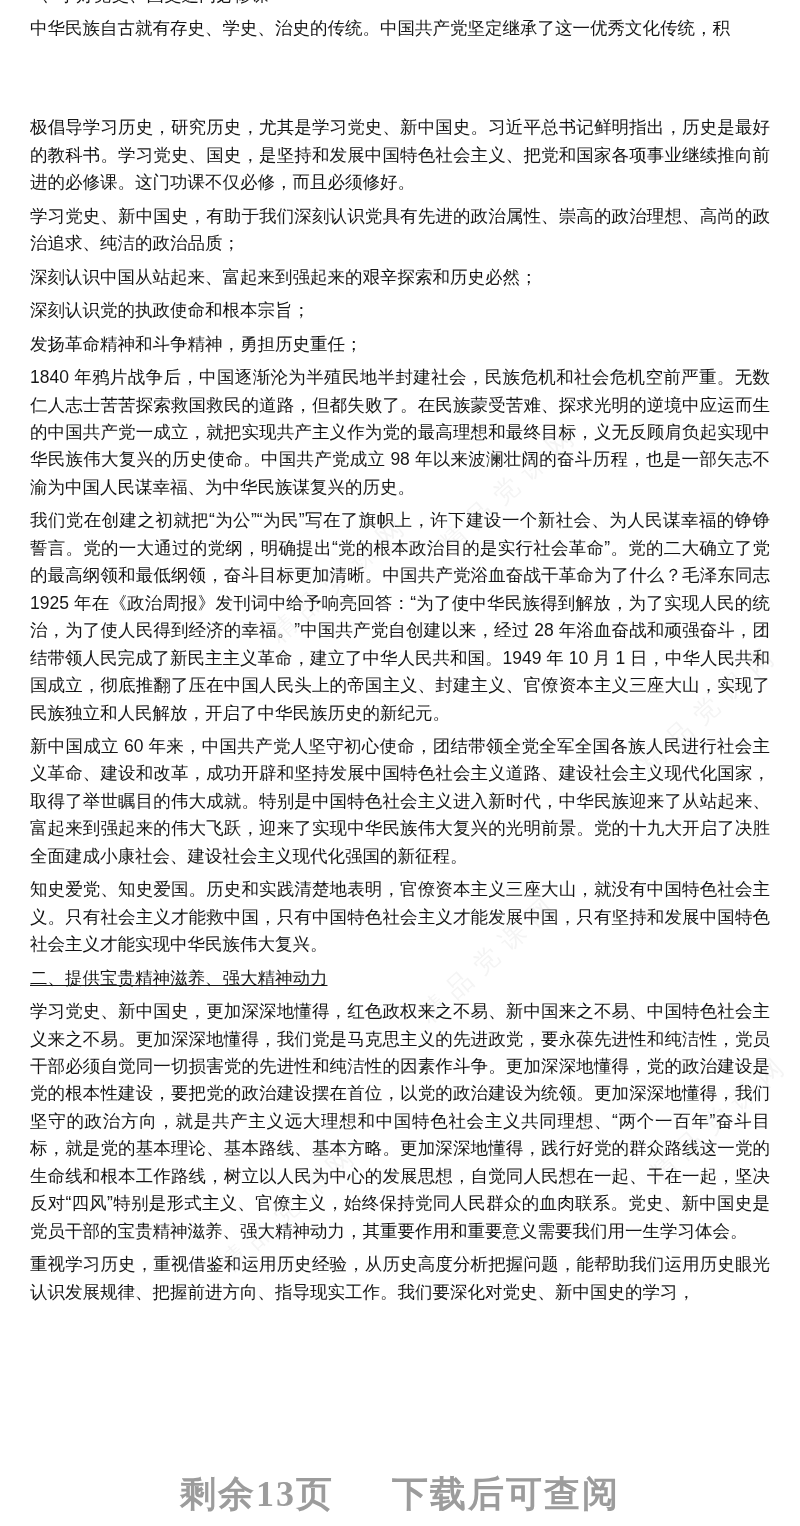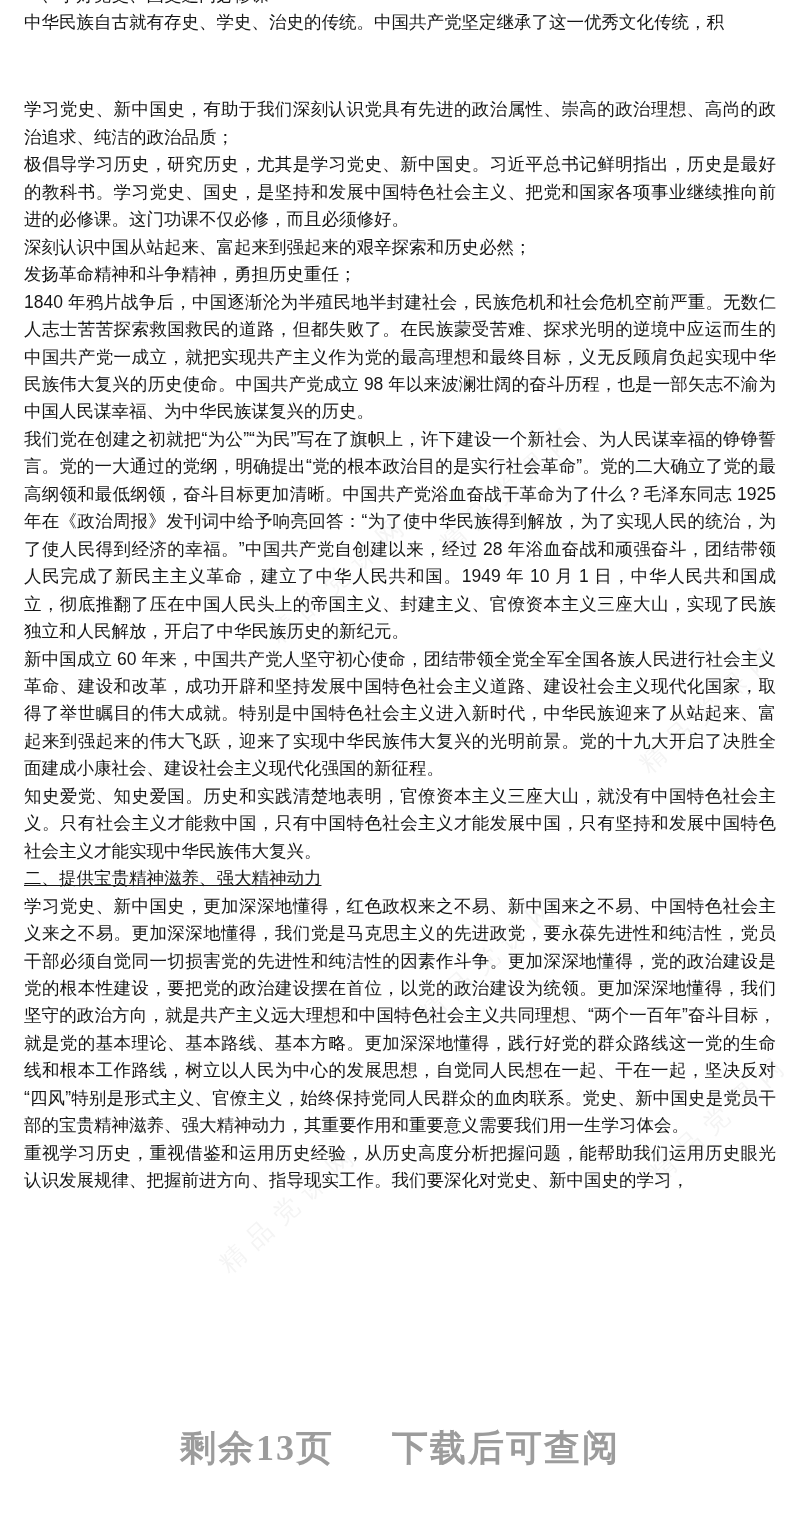--- a/index.html
+++ b/index.html
@@ -13,31 +13,31 @@
   }
   .doc{
     position:relative;
     padding:0 24px;
     font-size:17.5px;
     line-height:27.45px;
     text-align:justify;
     text-justify:inter-ideograph;
     z-index:2;
   }
-  .doc p{margin:0;padding:0;}
+  .doc p{margin:6px;padding:0;}
   
   .cutline{height:9px;overflow:hidden;}
   .cutline .t{display:block;margin-top:-18px;}
   
   .page-gap{height:60px;}
   .section-heading{font-weight:normal;text-decoration:underline;}
   
   .footer-note{
     position:absolute;
-    left:0;top:1424px;width:100%;
+    left:0;top:1470px;width:100%;
     text-align:center;
     font-family:"Liberation Serif","DejaVu Serif",serif;
     font-weight:bold;
     font-size:36px;
     letter-spacing:2px;
     color:#9c9c9c;
     z-index:3;
   }
   .footer-note .seg{display:inline-block;}
   .footer-note .seg + .seg{margin-left:58px;}
@@ -66,23 +66,24 @@
 <div class="doc">
 
   <div class="cutline">
     <span class="t">一、学好党史、国史这门必修课</span>
   </div>
 
   <p>中华民族自古就有存史、学史、治史的传统。中国共产党坚定继承了这一优秀文化传统，积</p>
 
   <div class="page-gap"></div>
 
+  <p>极倡导学习历史，研究历史，尤其是学习党史、新中国史。习近平总书记鲜明指出，历史是最好的教科书。学习党史、国史，是坚持和发展中国特色社会主义、把党和国家各项事业继续推向前进的必修课。这门功课不仅必修，而且必须修好。</p>
   <p>学习党史、新中国史，有助于我们深刻认识党具有先进的政治属性、崇高的政治理想、高尚的政治追求、纯洁的政治品质；</p>
-  <p>极倡导学习历史，研究历史，尤其是学习党史、新中国史。习近平总书记鲜明指出，历史是最好的教科书。学习党史、国史，是坚持和发展中国特色社会主义、把党和国家各项事业继续推向前进的必修课。这门功课不仅必修，而且必须修好。</p>
   <p>深刻认识中国从站起来、富起来到强起来的艰辛探索和历史必然；</p>
+  <p>深刻认识党的执政使命和根本宗旨；</p>
   <p>发扬革命精神和斗争精神，勇担历史重任；</p>
   <p>1840 年鸦片战争后，中国逐渐沦为半殖民地半封建社会，民族危机和社会危机空前严重。无数仁人志士苦苦探索救国救民的道路，但都失败了。在民族蒙受苦难、探求光明的逆境中应运而生的中国共产党一成立，就把实现共产主义作为党的最高理想和最终目标，义无反顾肩负起实现中华民族伟大复兴的历史使命。中国共产党成立 98 年以来波澜壮阔的奋斗历程，也是一部矢志不渝为中国人民谋幸福、为中华民族谋复兴的历史。</p>
   <p>我们党在创建之初就把“为公”“为民”写在了旗帜上，许下建设一个新社会、为人民谋幸福的铮铮誓言。党的一大通过的党纲，明确提出“党的根本政治目的是实行社会革命”。党的二大确立了党的最高纲领和最低纲领，奋斗目标更加清晰。中国共产党浴血奋战干革命为了什么？毛泽东同志 1925 年在《政治周报》发刊词中给予响亮回答：“为了使中华民族得到解放，为了实现人民的统治，为了使人民得到经济的幸福。”中国共产党自创建以来，经过 28 年浴血奋战和顽强奋斗，团结带领人民完成了新民主主义革命，建立了中华人民共和国。1949 年 10 月 1 日，中华人民共和国成立，彻底推翻了压在中国人民头上的帝国主义、封建主义、官僚资本主义三座大山，实现了民族独立和人民解放，开启了中华民族历史的新纪元。</p>
   <p>新中国成立 60 年来，中国共产党人坚守初心使命，团结带领全党全军全国各族人民进行社会主义革命、建设和改革，成功开辟和坚持发展中国特色社会主义道路、建设社会主义现代化国家，取得了举世瞩目的伟大成就。特别是中国特色社会主义进入新时代，中华民族迎来了从站起来、富起来到强起来的伟大飞跃，迎来了实现中华民族伟大复兴的光明前景。党的十九大开启了决胜全面建成小康社会、建设社会主义现代化强国的新征程。</p>
   <p>知史爱党、知史爱国。历史和实践清楚地表明，官僚资本主义三座大山，就没有中国特色社会主义。只有社会主义才能救中国，只有中国特色社会主义才能发展中国，只有坚持和发展中国特色社会主义才能实现中华民族伟大复兴。</p>
   <p class="section-heading">二、提供宝贵精神滋养、强大精神动力</p>
   <p>学习党史、新中国史，更加深深地懂得，红色政权来之不易、新中国来之不易、中国特色社会主义来之不易。更加深深地懂得，我们党是马克思主义的先进政党，要永葆先进性和纯洁性，党员干部必须自觉同一切损害党的先进性和纯洁性的因素作斗争。更加深深地懂得，党的政治建设是党的根本性建设，要把党的政治建设摆在首位，以党的政治建设为统领。更加深深地懂得，我们坚守的政治方向，就是共产主义远大理想和中国特色社会主义共同理想、“两个一百年”奋斗目标，就是党的基本理论、基本路线、基本方略。更加深深地懂得，践行好党的群众路线这一党的生命线和根本工作路线，树立以人民为中心的发展思想，自觉同人民想在一起、干在一起，坚决反对“四风”特别是形式主义、官僚主义，始终保持党同人民群众的血肉联系。党史、新中国史是党员干部的宝贵精神滋养、强大精神动力，其重要作用和重要意义需要我们用一生学习体会。</p>
   <p>重视学习历史，重视借鉴和运用历史经验，从历史高度分析把握问题，能帮助我们运用历史眼光认识发展规律、把握前进方向、指导现实工作。我们要深化对党史、新中国史的学习，</p>
 
 </div>

